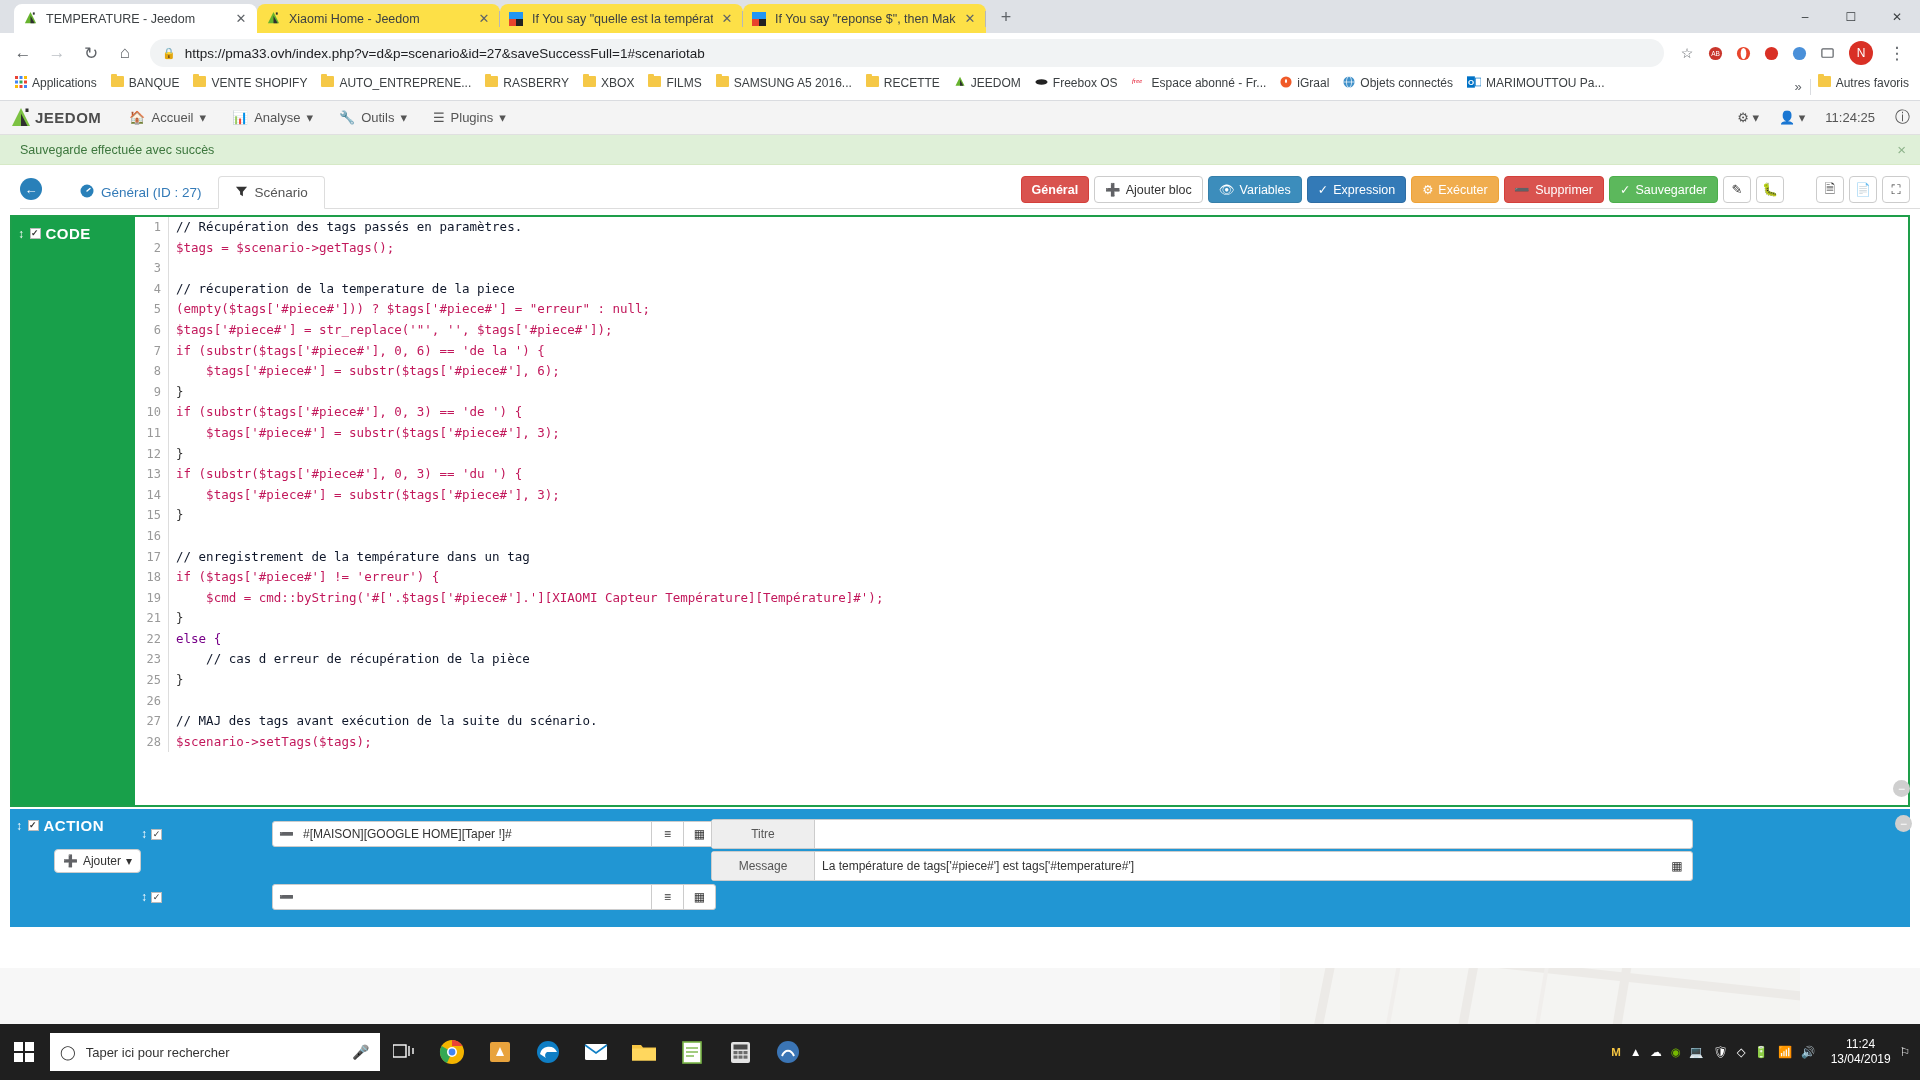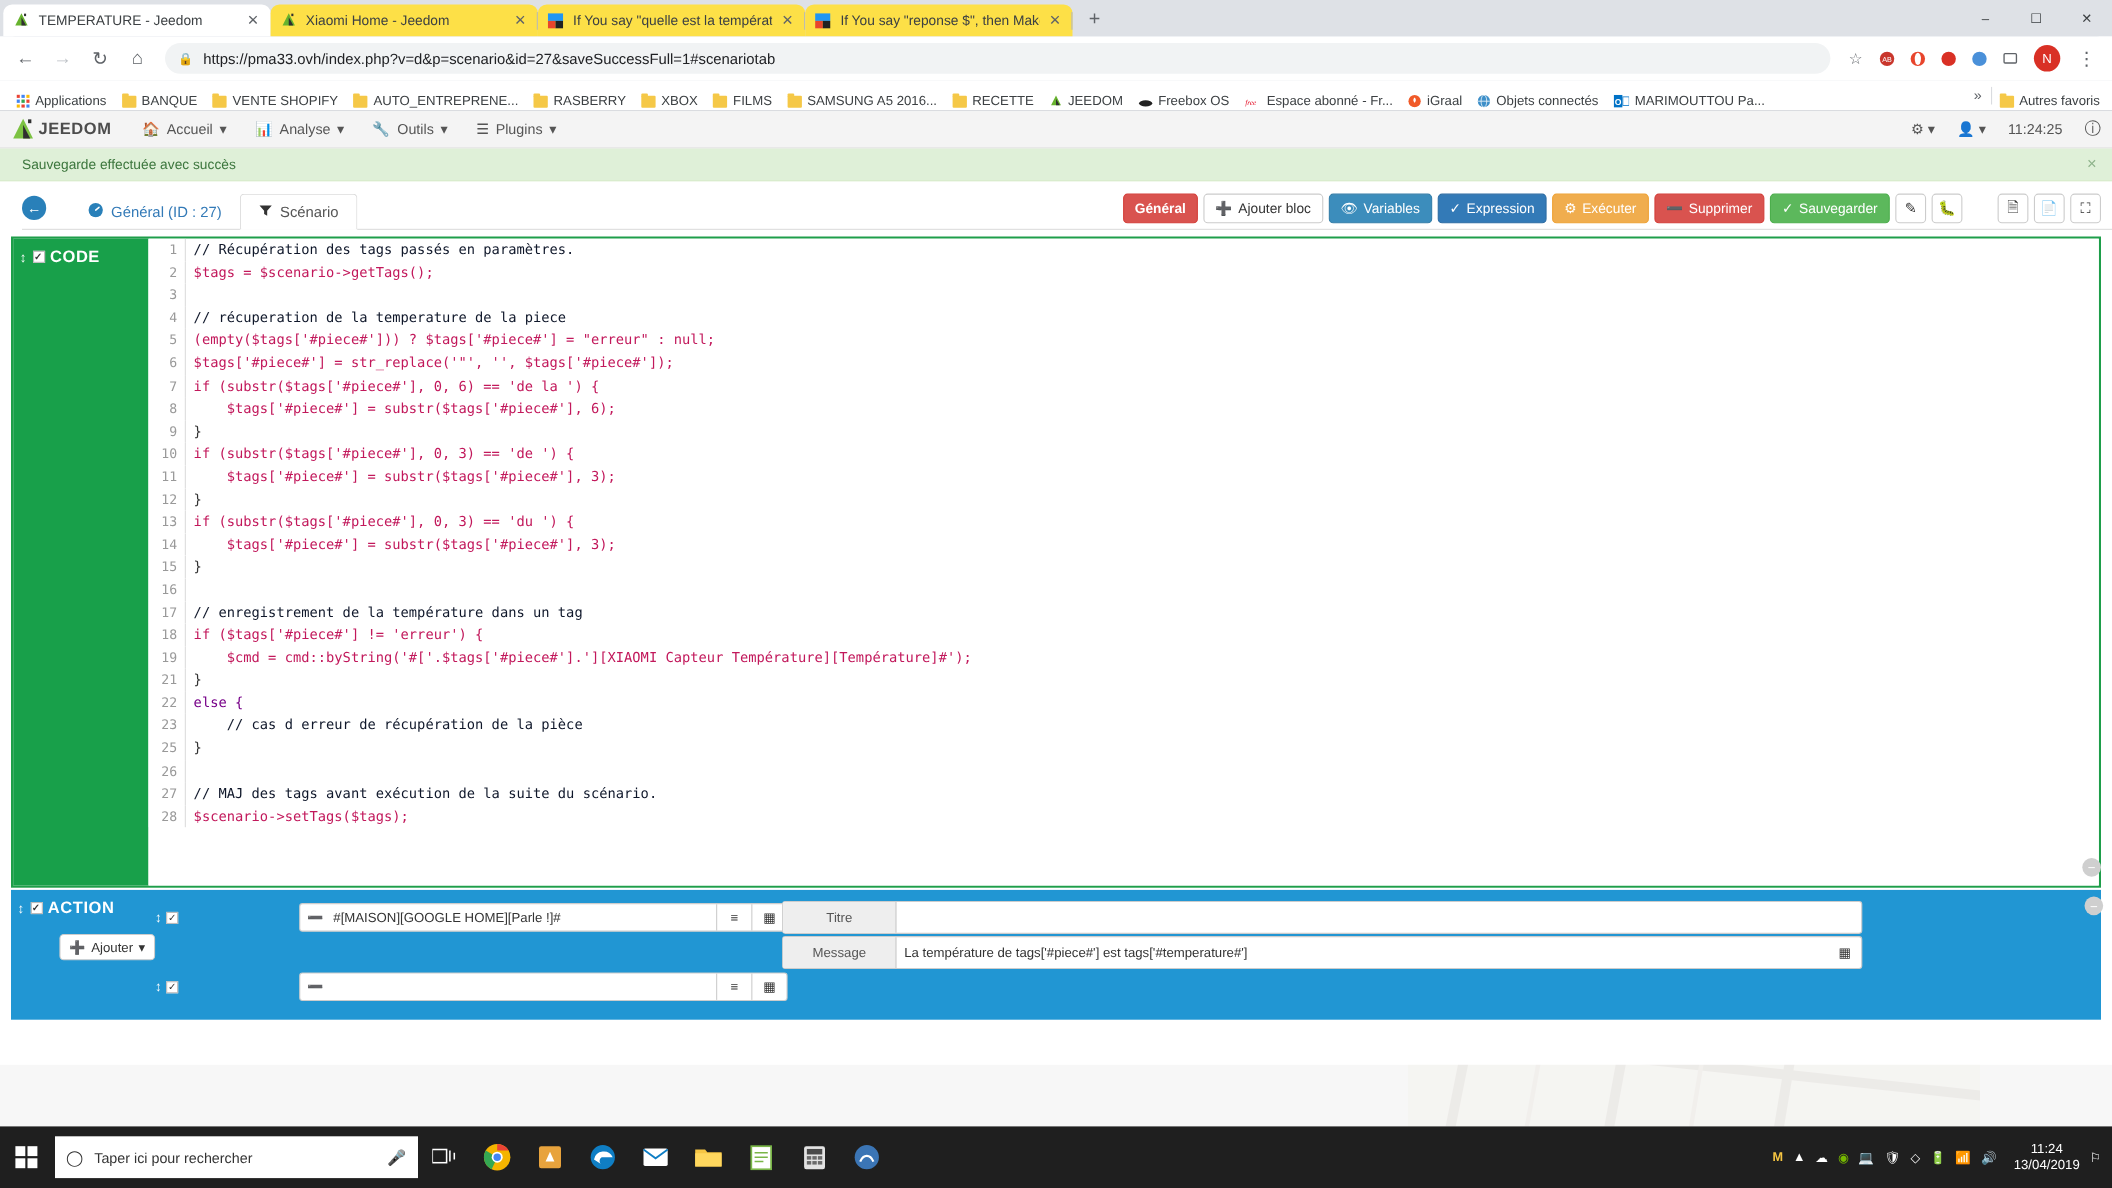--- a/index.html
+++ b/index.html
@@ -9,21 +9,21 @@
     font-family:"Liberation Sans", sans-serif;
     background:#ffffff;
     -webkit-font-smoothing:antialiased;
   }
 
   
   .browser { width:1920px; background:#dee1e6; }
 
   .tabstrip {
     height:33px; background:#dee1e6; display:flex; align-items:flex-end;
-    padding-left:3px; position:relative;border-radius:14px;
+    padding-left:14px; position:relative;border-radius:14px;
   }
   .tab {
     height:29px; width:243px; display:flex; align-items:center;
     padding:0 8px; font-size:12px; color:#3c4043; position:relative;
     border-radius:8px 8px 0 0;
   }
   .tab.active { background:#ffffff; }
   .tab.inactive { background:#fde047; }
   .tab.inactive:after {
     content:""; position:absolute; right:0; top:7px; height:16px; width:1px;
@@ -81,21 +81,21 @@
     width:24px; height:24px; border-radius:50%; background:#d93025;
     color:#fff; font-size:12px; display:flex; align-items:center;
     justify-content:center; margin:0 5px;
   }
 
   .bookmarks {
     height:28px; background:#ffffff; display:flex; align-items:center;
     padding:0 8px; font-size:12px; color:#3c4043;
     border-bottom:1px solid #dadce0; position:relative;
   }
-  .bm { display:flex; align-items:flex-end; padding:0 7px; height:22px;
+  .bm { display:flex; align-items:flex-start; padding:0 7px; height:22px;
         white-space:nowrap; }
   .bm .bmi { margin-right:5px; display:flex; align-items:center; }
   .folder {
     width:13px; height:11px; background:#f5c847; border-radius:1px;
     position:relative;
   }
   .folder:before {
     content:""; position:absolute; left:0; top:-2px; width:6px; height:3px;
     background:#f5c847; border-radius:1px 1px 0 0;
   }
@@ -719,21 +719,21 @@
     </div>
   </div>
 
   <div class="actbody">
 
     <div class="actrow" style="left:8px; top:12px;">
       <span class="dragh">↕</span>
       <span class="chk">✓</span>
       <div class="cmdfield" style="margin-left:110px;">
         <span class="minusic">➖</span>
-        <span class="cmdtxt">#[MAISON][GOOGLE HOME][Parle !]#</span>
+        <span class="cmdtxt">#[MAISON][GOOGLE HOME][Taper !]#</span>
         <span class="ibtn">≡</span>
         <span class="ibtn">▦</span>
       </div>
     </div>
 
     <div class="actrow" style="left:8px; top:75px;">
       <span class="dragh">↕</span>
       <span class="chk">✓</span>
       <div class="cmdfield" style="margin-left:110px;">
         <span class="minusic">➖</span>

